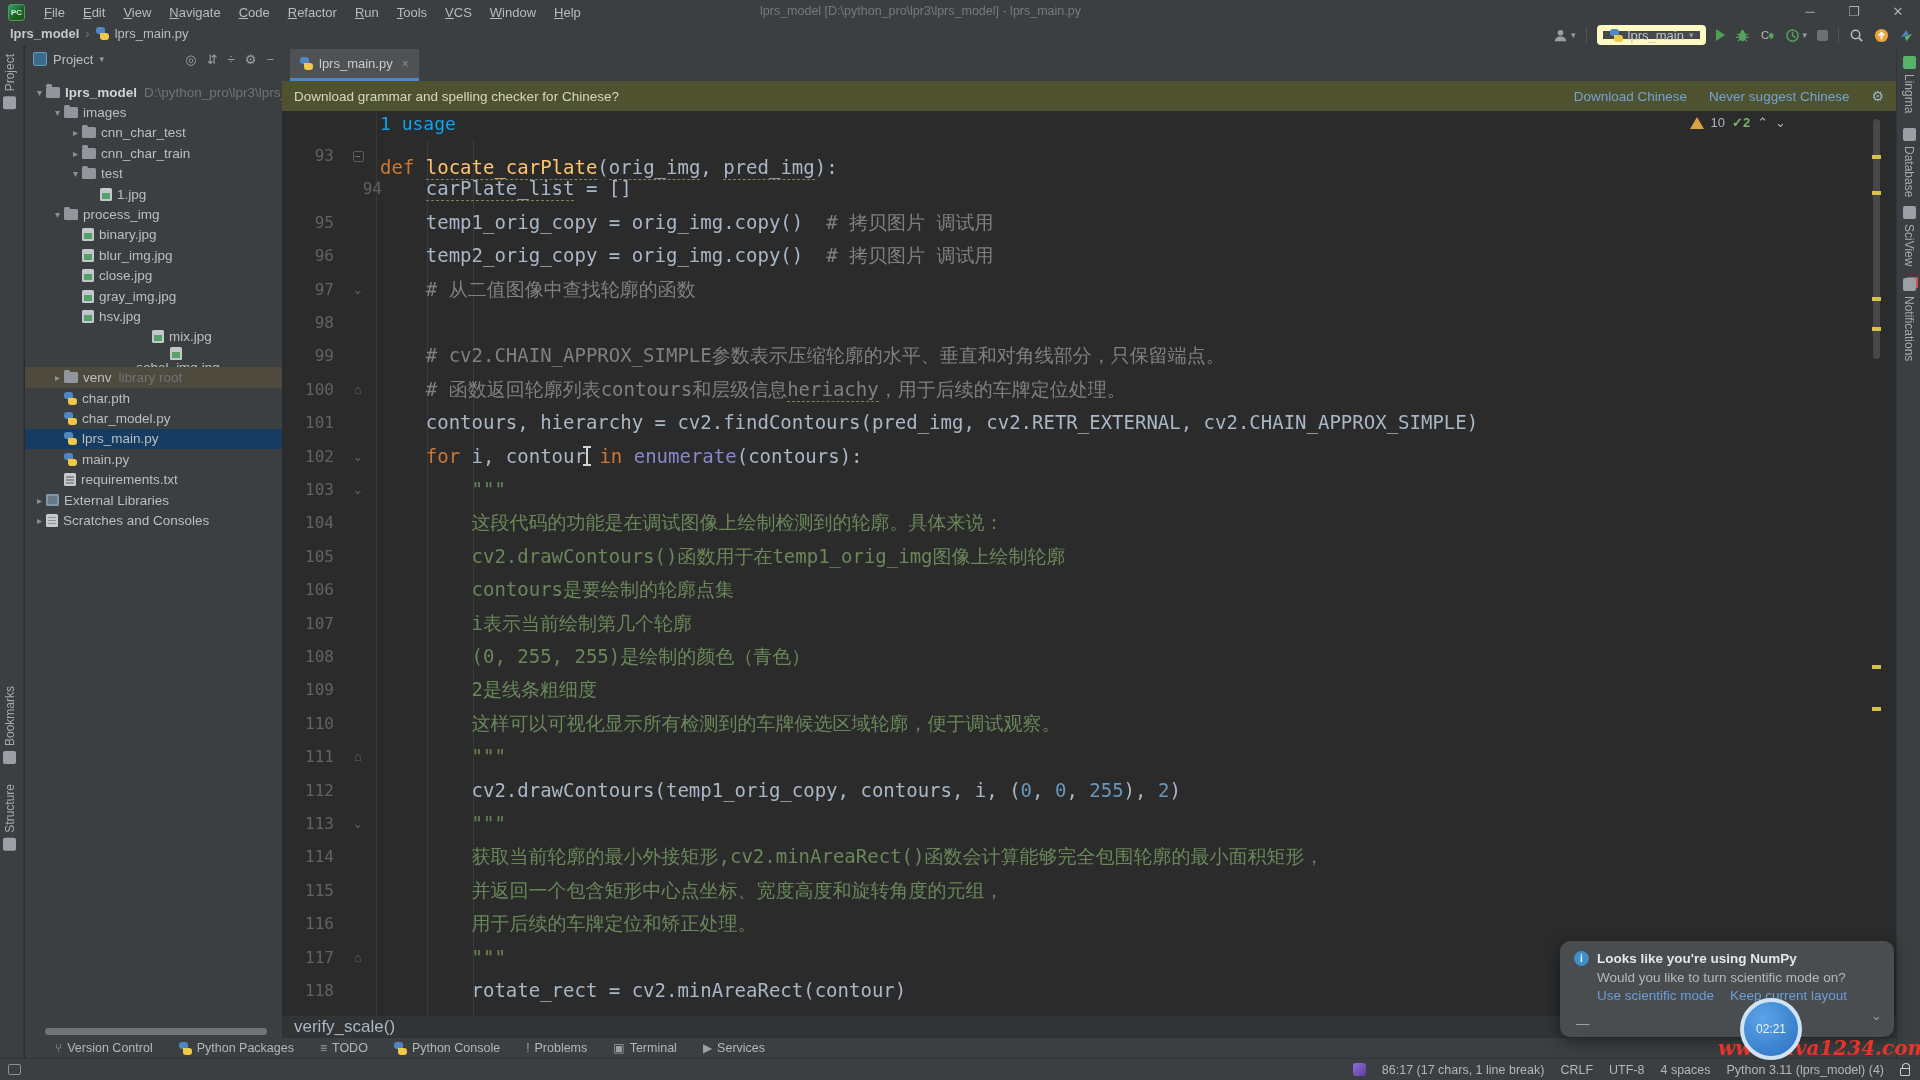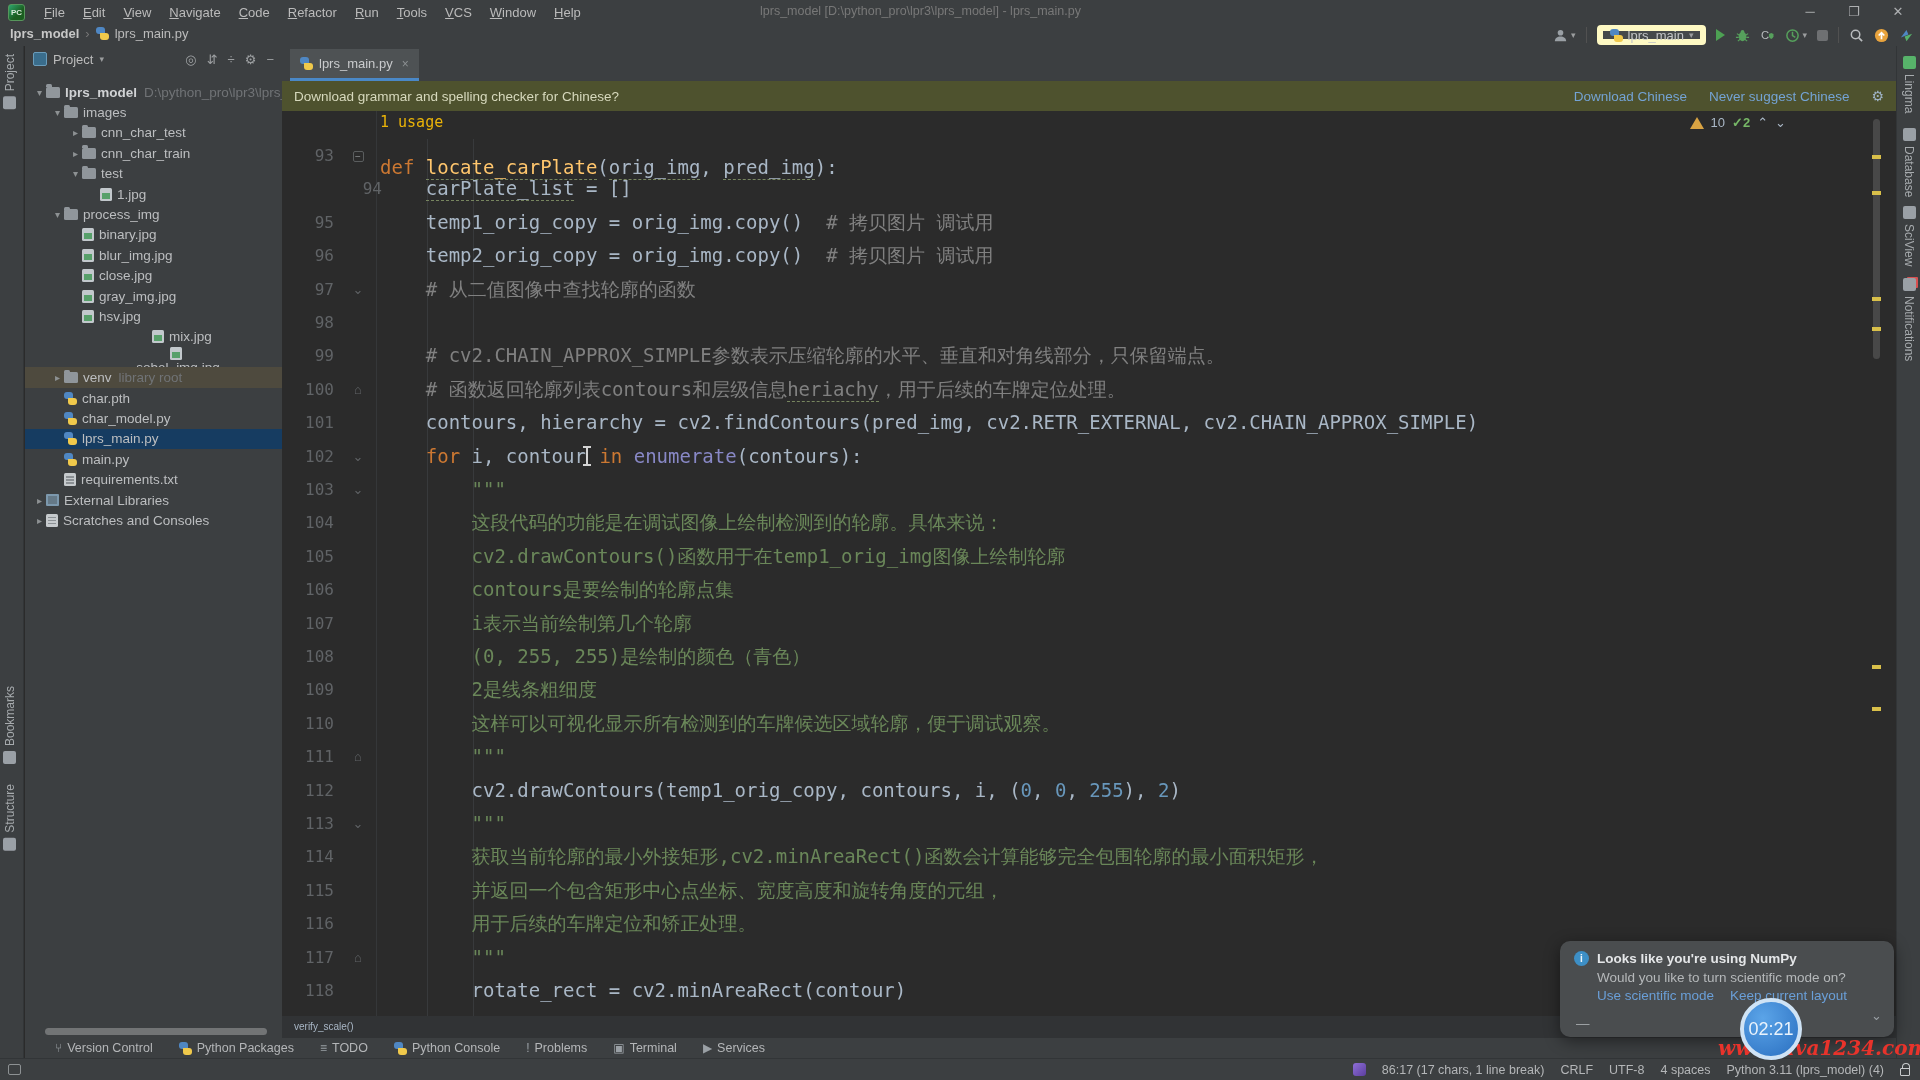--- a/index.html
+++ b/index.html
@@ -82,21 +82,21 @@
   #banner { position:absolute; left:282px; top:81px; width:1614px; height:30px; background:#4e522e;
     display:flex; align-items:center; color:#d7d9bd; font-size:13.5px; padding:0 12px; z-index:9; }
   #banner .actions { margin-left:auto; display:flex; gap:22px; align-items:center; }
   #banner .actions a { color:#74a3d4; text-decoration:none; }
   #banner .gear { color:#9fb3c6; font-size:14px; }
 
   
   #editor { position:absolute; left:282px; top:111px; width:1614px; height:905px; background:#2b2b2b; overflow:hidden; z-index:8; }
   #gutter-sep { position:absolute; left:94px; top:0; width:1px; height:905px; background:#353739; }
   .indent-guide { position:absolute; top:28px; width:1px; height:880px; background:#383a3c; }
-  #usage-hint { position:absolute; left:98px; top:2px; color:#eab308; font-size:15px;
+  #usage-hint { position:absolute; left:98px; top:2px; color:#0ea5e9; font-size:18px;
     font-family:"DejaVu Sans Mono", monospace; }
   .cline { position:absolute; left:98px; height:33.4px; line-height:33.4px; white-space:pre;
     font-family:"DejaVu Sans Mono", monospace; font-size:19px; color:#a9b7c6; }
   .lnum  { position:absolute; left:0; width:52px; text-align:right; height:33.4px; line-height:33.4px;
     color:#606366; font-size:16px; font-family:"DejaVu Sans Mono", monospace; }
   .fold  { position:absolute; left:68px; width:16px; text-align:center; height:33.4px; line-height:33.4px;
     color:#606366; font-size:13px; }
   .fold .minusbox { display:inline-block; width:11px; height:11px; border:1px solid #5a5d5e; line-height:9px;
     font-size:10px; color:#8d9193; border-radius:2px; }
   .td { color:#a9b7c6; } .tk { color:#cc7832; } .tf { color:#ffc66d; } .tc { color:#808080; }
@@ -109,21 +109,21 @@
     color:#a9b7c6; font-size:13px; }
   .warn-tri { width:0; height:0; border-left:7px solid transparent; border-right:7px solid transparent;
     border-bottom:12px solid #d9a343; }
   .ok-chk { color:#77b767; font-weight:bold; }
   #edit-scrollbar { position:absolute; right:14px; top:4px; width:11px; height:897px; }
   #edit-scrollbar .thumb { position:absolute; left:2px; top:4px; width:7px; height:240px; background:rgba(255,255,255,.14); border-radius:4px; }
   .mark-y { position:absolute; left:1px; width:9px; height:4px; background:#d9c04a; }
 
   
   #editor-crumbs { position:absolute; left:282px; top:1016px; width:1614px; height:22px; background:#313335;
-    color:#a9b7c6; font-size:10px; line-height:22px; padding-left:12px; z-index:9; }
+    color:#a9b7c6; font-size:17px; line-height:22px; padding-left:12px; z-index:9; }
   #toolwin-bar { position:absolute; left:25px; top:1038px; width:1895px; height:20px; background:#3c3f41;
     display:flex; align-items:center; gap:26px; padding-left:30px; color:#b4b6b8; font-size:12.5px; z-index:14; }
   .twb { display:flex; align-items:center; gap:5px; }
   .twb .g { color:#9aa0a5; font-size:12px; }
   #statusbar { position:absolute; left:0; top:1058px; width:1920px; height:22px; background:#3c3f41;
     border-top:1px solid #323537; display:flex; align-items:center; color:#b4b6b8; font-size:12.5px; z-index:30; }
   #statusbar .left-ic { width:13px; height:11px; border:1px solid #8d9193; border-radius:2px; margin-left:8px; }
   #status-right { margin-left:auto; display:flex; align-items:center; gap:16px; padding-right:10px; }
   .gem { width:13px; height:13px; background:linear-gradient(135deg,#8e6fd8,#5c3e9e); border-radius:3px; }
   .lock { width:10px; height:8px; border:1.5px solid #c9cbcd; border-radius:1px; position:relative; margin-top:4px; }
@@ -137,21 +137,21 @@
   #numpy-popup .info-ic { width:15px; height:15px; border-radius:50%; background:#3d8fc6; color:#eef5fa;
     font-size:10px; font-weight:bold; display:flex; align-items:center; justify-content:center; flex:none; }
   #numpy-popup .ptitle { color:#e4e6e8; font-weight:bold; font-size:13.5px; }
   #numpy-popup .pbody { padding:4px 14px 0 37px; }
   #numpy-popup .plinks { padding:3px 14px 0 37px; display:flex; gap:16px; }
   #numpy-popup .plinks a { color:#6a9fd8; text-decoration:none; }
   #numpy-popup .pdash { position:absolute; left:16px; bottom:6px; color:#a7abae; }
   #numpy-popup .pchev { position:absolute; right:12px; bottom:14px; color:#9aa0a5; font-size:13px; }
   #rec-timer { position:absolute; left:1740px; top:998px; width:62px; height:62px; border-radius:50%;
     border:4px solid #cfe3f5; background:radial-gradient(circle at 35% 30%, #5ba4e8, #2a6fc0);
-    color:#eaf3fc; font-size:18px; display:flex; align-items:center; justify-content:center; z-index:60; }
+    color:#eaf3fc; font-size:12px; display:flex; align-items:center; justify-content:center; z-index:60; }
   #watermark { position:absolute; left:1718px; top:1036px; color:#e8332b; z-index:50;
     font-family:"DejaVu Serif", serif; font-weight:bold; font-style:italic; font-size:20px; }
 
   svg { display:block; }
 </style>
 </head>
 <body>
 
 <div id="menubar">
   <div id="pc-logo">PC</div>

